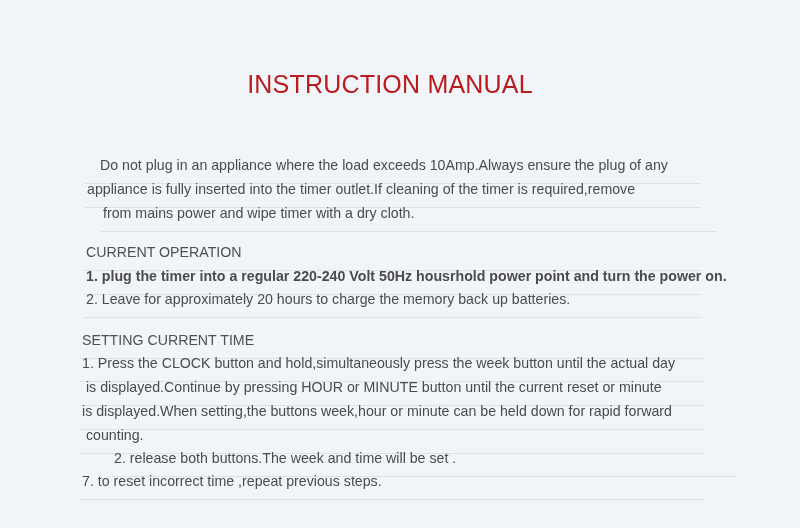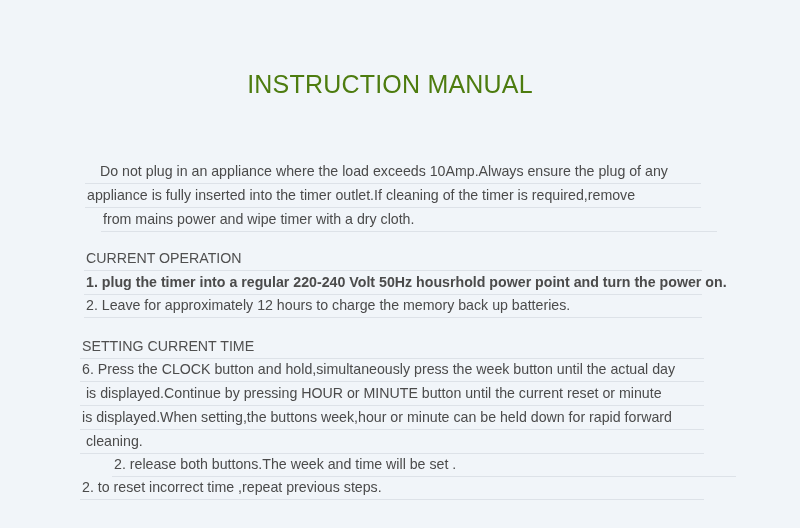--- a/index.html
+++ b/index.html
@@ -16,40 +16,40 @@
       color: #4b4b4b;
     }
     .title {
       position: absolute;
       left: 0;
       top: 70px;
       width: 780px;
       text-align: center;
       font-size: 25px;
       font-weight: 400;
-      color: #4d7c0f;
+      color: #b91c1c;
       letter-spacing: 0.2px;
     }
     .section {
       position: absolute;
     }
     .line {
       position: absolute;
       left: 0;
       height: 23px;
       font-size: 14.2px;
       line-height: 20px;
       white-space: nowrap;
       border-bottom: 1px solid #dde2e8;
       box-sizing: border-box;
       color: #4b4b4b;
     }
     .line .txt {
       position: absolute;
-      bottom: 2px;
+      bottom: 8px;
       text-align: right;
     }
     .heading .txt {
       color: #505050;
     }
   </style>
 </head>
 <body>
 
 <div class="title">INSTRUCTION MANUAL</div>
@@ -67,39 +67,39 @@
 </div>
 
 <div class="section" style="left:84px; top:248px; width:618px;">
   <div class="line heading" style="top:0px; width:618px;">
     <span class="txt" style="left:2px;">CURRENT OPERATION</span>
   </div>
   <div class="line" style="top:24px; width:618px;font-weight:bold;">
     <span class="txt" style="left:2px;">1. plug the timer into a regular 220-240 Volt 50Hz housrhold power point and turn the power on.</span>
   </div>
   <div class="line" style="top:47px; width:618px;">
-    <span class="txt" style="left:2px;">2. Leave for approximately 12 hours to charge the memory back up batteries.</span>
+    <span class="txt" style="left:2px;">2. Leave for approximately 20 hours to charge the memory back up batteries.</span>
   </div>
 </div>
 
 <div class="section" style="left:80px; top:336px; width:624px;">
   <div class="line heading" style="top:0px; width:624px;">
     <span class="txt" style="left:2px;">SETTING CURRENT TIME</span>
   </div>
   <div class="line" style="top:23px; width:624px;">
-    <span class="txt" style="left:2px;">6. Press the CLOCK button and hold,simultaneously press the week button until the actual day</span>
+    <span class="txt" style="left:2px;">1. Press the CLOCK button and hold,simultaneously press the week button until the actual day</span>
   </div>
   <div class="line" style="top:47px; width:624px;">
     <span class="txt" style="left:2px; white-space:pre;"> is displayed.Continue by pressing HOUR or MINUTE button until the current reset or minute</span>
   </div>
   <div class="line" style="top:71px; width:624px;">
     <span class="txt" style="left:2px;">is displayed.When setting,the buttons week,hour or minute can be held down for rapid forward</span>
   </div>
   <div class="line" style="top:95px; width:624px;">
-    <span class="txt" style="left:2px; white-space:pre;"> cleaning.</span>
+    <span class="txt" style="left:2px; white-space:pre;"> counting.</span>
   </div>
   <div class="line" style="top:118px; width:624px;margin-left:32px;">
     <span class="txt" style="left:2px;">2. release both buttons.The week and time will be set .</span>
   </div>
   <div class="line" style="top:141px; width:624px;">
-    <span class="txt" style="left:2px;">2. to reset incorrect time ,repeat previous steps.</span>
+    <span class="txt" style="left:2px;">7. to reset incorrect time ,repeat previous steps.</span>
   </div>
 </div>
 
 </body></html>

